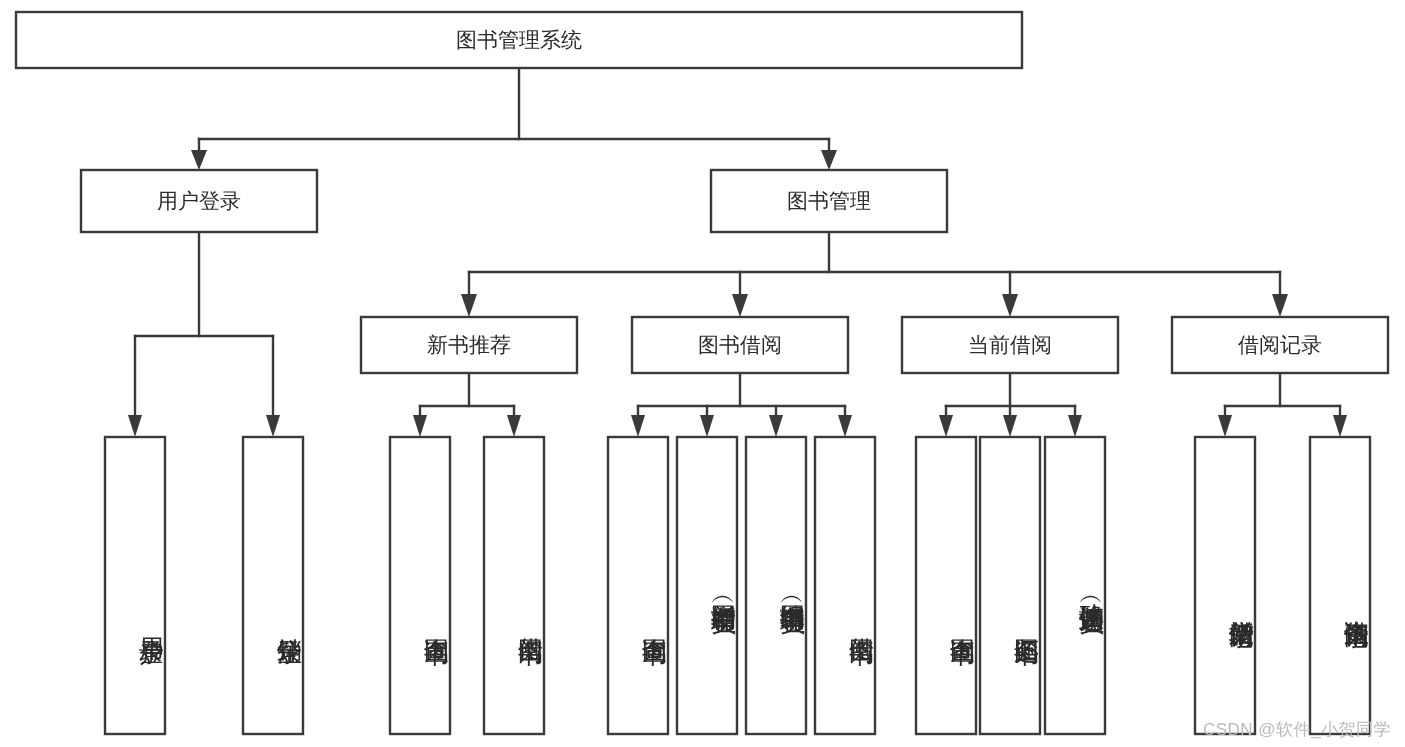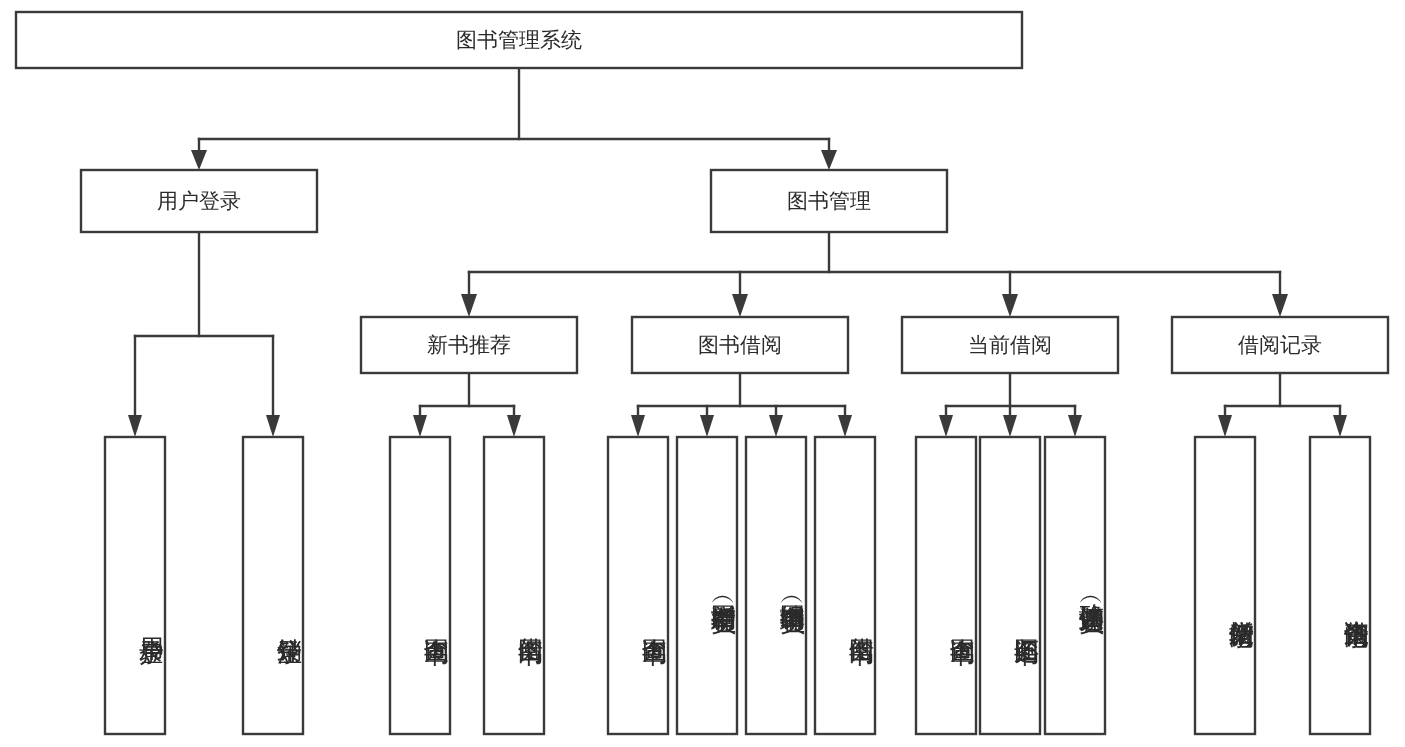--- a/index.html
+++ b/index.html
@@ -212,14 +212,15 @@
   <div class="node-label-v" style="left:746px; top:443px; width:60px; height:291px;">编辑图书（管理员）</div>
   <div class="node-label-v" style="left:815px; top:506px; width:60px; height:228px;">借阅图书</div>
 
   <div class="node-label-v" style="left:916px; top:506px; width:60px; height:228px;">查询图书</div>
   <div class="node-label-v" style="left:980px; top:506px; width:60px; height:228px;">归还图书</div>
   <div class="node-label-v" style="left:1045px; top:443px; width:60px; height:291px;">确认归还（管理员）</div>
 
   <div class="node-label-v" style="left:1195px; top:472px; width:60px; height:262px;">新增借阅记录</div>
   <div class="node-label-v" style="left:1310px; top:472px; width:60px; height:262px;">查询借阅记录</div>
 
+  <div class="watermark">CSDN @软件_小贺同学</div>
 
 </div>
 
 </body></html>

